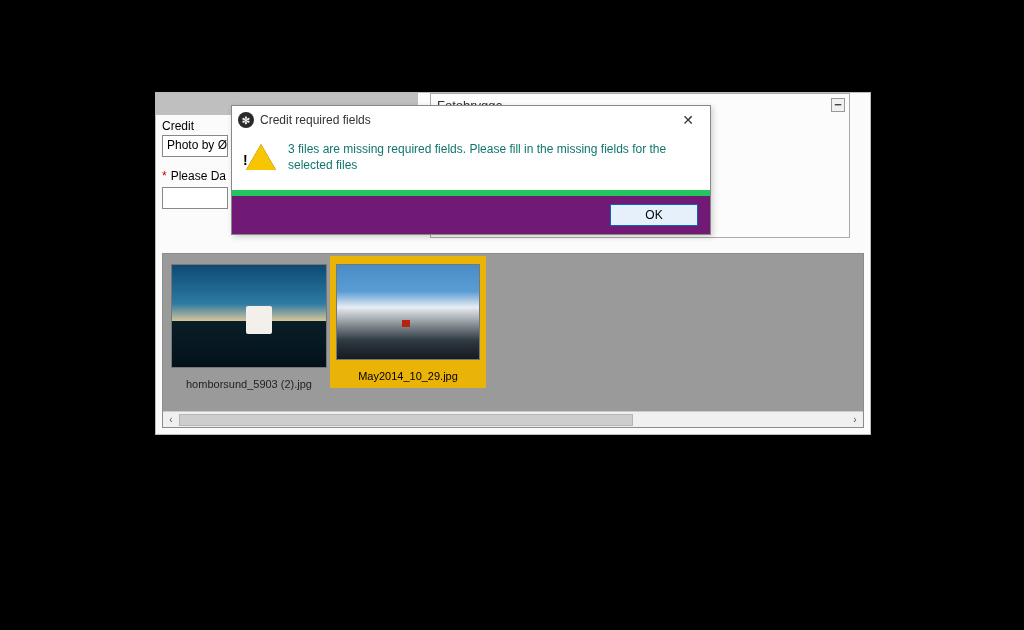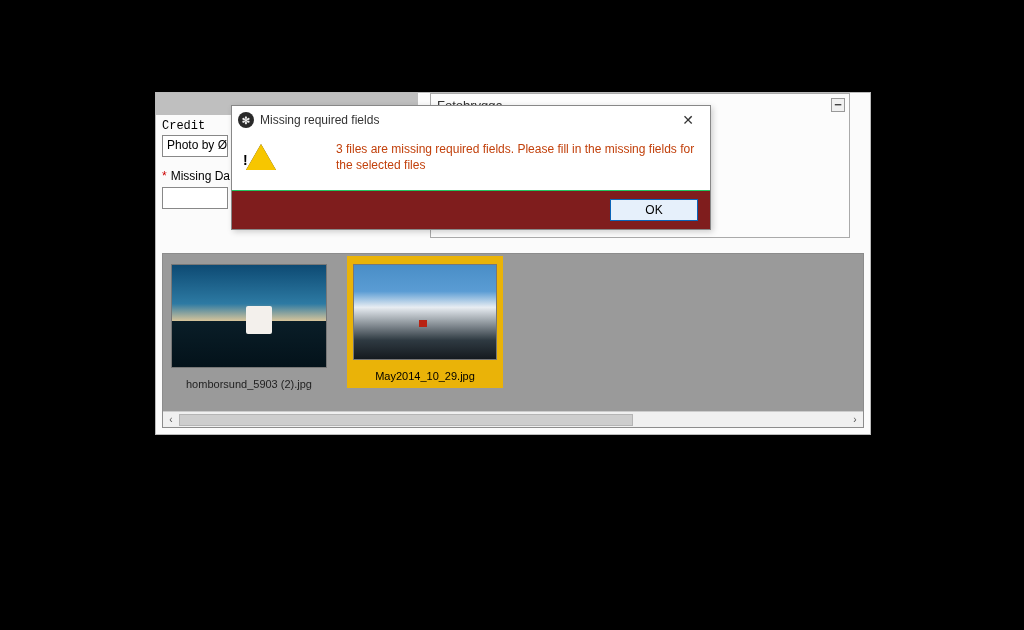--- a/index.html
+++ b/index.html
@@ -24,21 +24,21 @@
   .form-area {
     position:relative;
     padding:6px 10px 0 10px;
     height:155px;
   }
   .top-left-block {
     position:absolute; left:0; top:0; width:262px; height:22px;
     background:#bfbfbf;
   }
   .credit-label {
-    position:absolute; left:6px; top:26px;font-family:Liberation Mono, monospace;
+    position:absolute; left:6px; top:26px;
   }
   .credit-input {
     position:absolute; left:6px; top:42px;
     width:66px; height:22px;
     border:1px solid #888; background:#fff;
     padding:2px 4px; font-family:inherit; font-size:12px;
     overflow:hidden; white-space:nowrap;
   }
   .created-label {
     position:absolute; left:6px; top:76px;
@@ -110,24 +110,24 @@
     border-right:15px solid transparent;
     border-bottom:26px solid #f7c600;
     position:relative;
     margin-top:2px;
     filter: drop-shadow(0 0 0.5px #333);
   }
   .warn-bang {
     position:absolute; left:-3px; top:9px;
     font-size:14px; font-weight:bold; color:#000;
   }
-  .dialog-body .msg { flex:1; color:#c2410c;margin-left:48px; }
+  .dialog-body .msg { flex:1; color:#0f766e; }
   .dialog-btnrow {
-    background:#7f1d1d;
-    border-top:1px solid #22c55e;
+    background:#701a75;
+    border-top:6px solid #22c55e;
     padding:8px 12px;
     display:flex; justify-content:flex-end;
   }
   .ok-btn {
     border:1px solid #0a64b8;
     background:#e6f0fb;
     min-width:88px; height:22px;
     font-family:inherit; font-size:12px;
     cursor:pointer;
   }
@@ -136,21 +136,21 @@
   .strip {
     position:absolute; left:6px; right:6px; bottom:6px;
     height:175px;
     background:#9a9a9a;
     border:1px solid #8c8c8c;
     overflow:hidden;
   }
   .thumbs {
     display:flex;
     padding:10px 20px 0 8px;
-    gap:20px;
+    gap:3px;
     height:158px;
     align-items:flex-start;
   }
   .tile {
     width:156px;
     display:flex; flex-direction:column;
     align-items:center;
   }
   .tile .img {
     width:156px; height:104px;
@@ -241,33 +241,33 @@
 
 <div class="panel">
 
   <div class="form-area">
     <div class="top-left-block"></div>
 
     <div class="credit-label">Credit</div>
     <div class="credit-input">Photo by Øys</div>
 
     <div class="created-label">
-      <span class="req">*</span><span>Missing Da</span>
+      <span class="req">*</span><span>Please Da</span>
     </div>
     <div class="created-input"></div>
 
     <div class="right-field">
       <div class="right-field-value">Fotobrygga</div>
       <div class="minus">−</div>
     </div>
 
     <div class="dialog">
       <div class="dialog-titlebar">
         <div class="app-icon">✻</div>
-        <div class="dialog-title">Missing required fields</div>
+        <div class="dialog-title">Credit required fields</div>
         <div class="dialog-close">✕</div>
       </div>
       <div class="dialog-body">
         <div style="position:relative;">
           <div class="warn-icon"></div>
           <div class="warn-bang">!</div>
         </div>
         <div class="msg">3 files are missing required fields. Please fill in the missing fields for the selected files</div>
       </div>
       <div class="dialog-btnrow">

